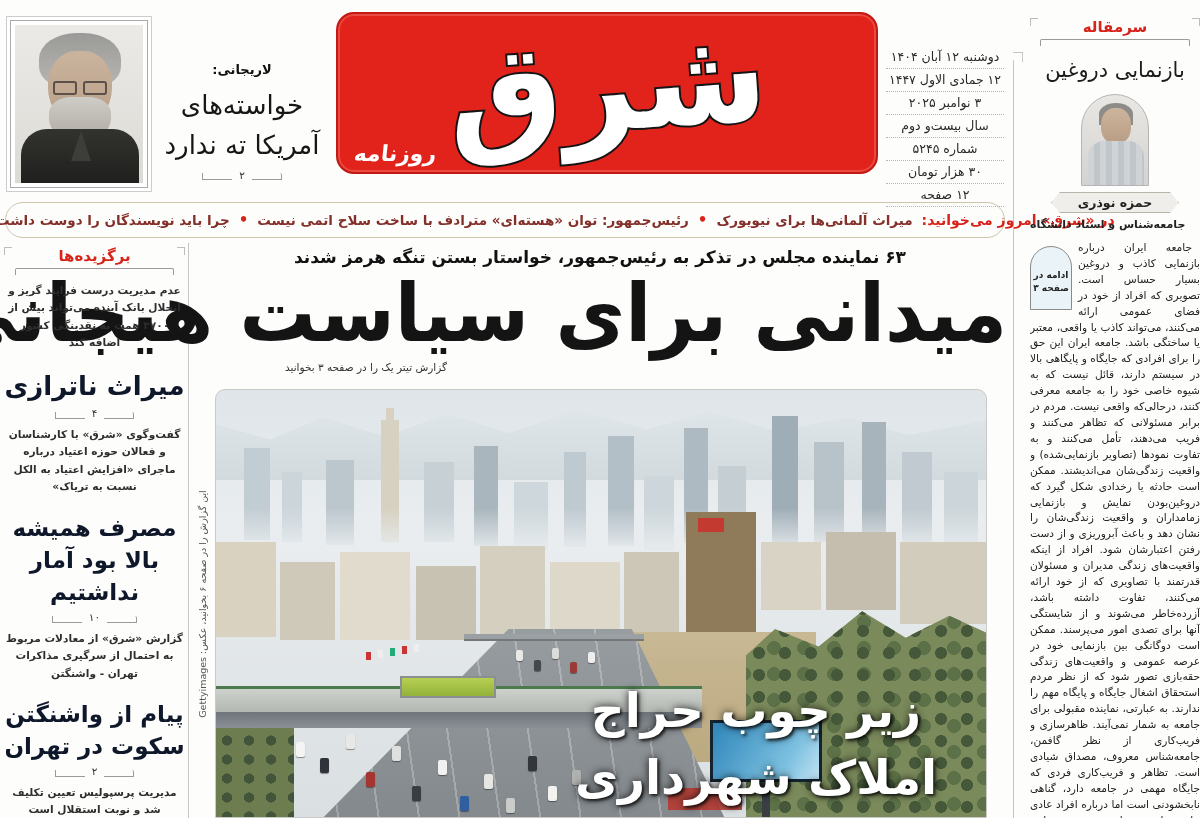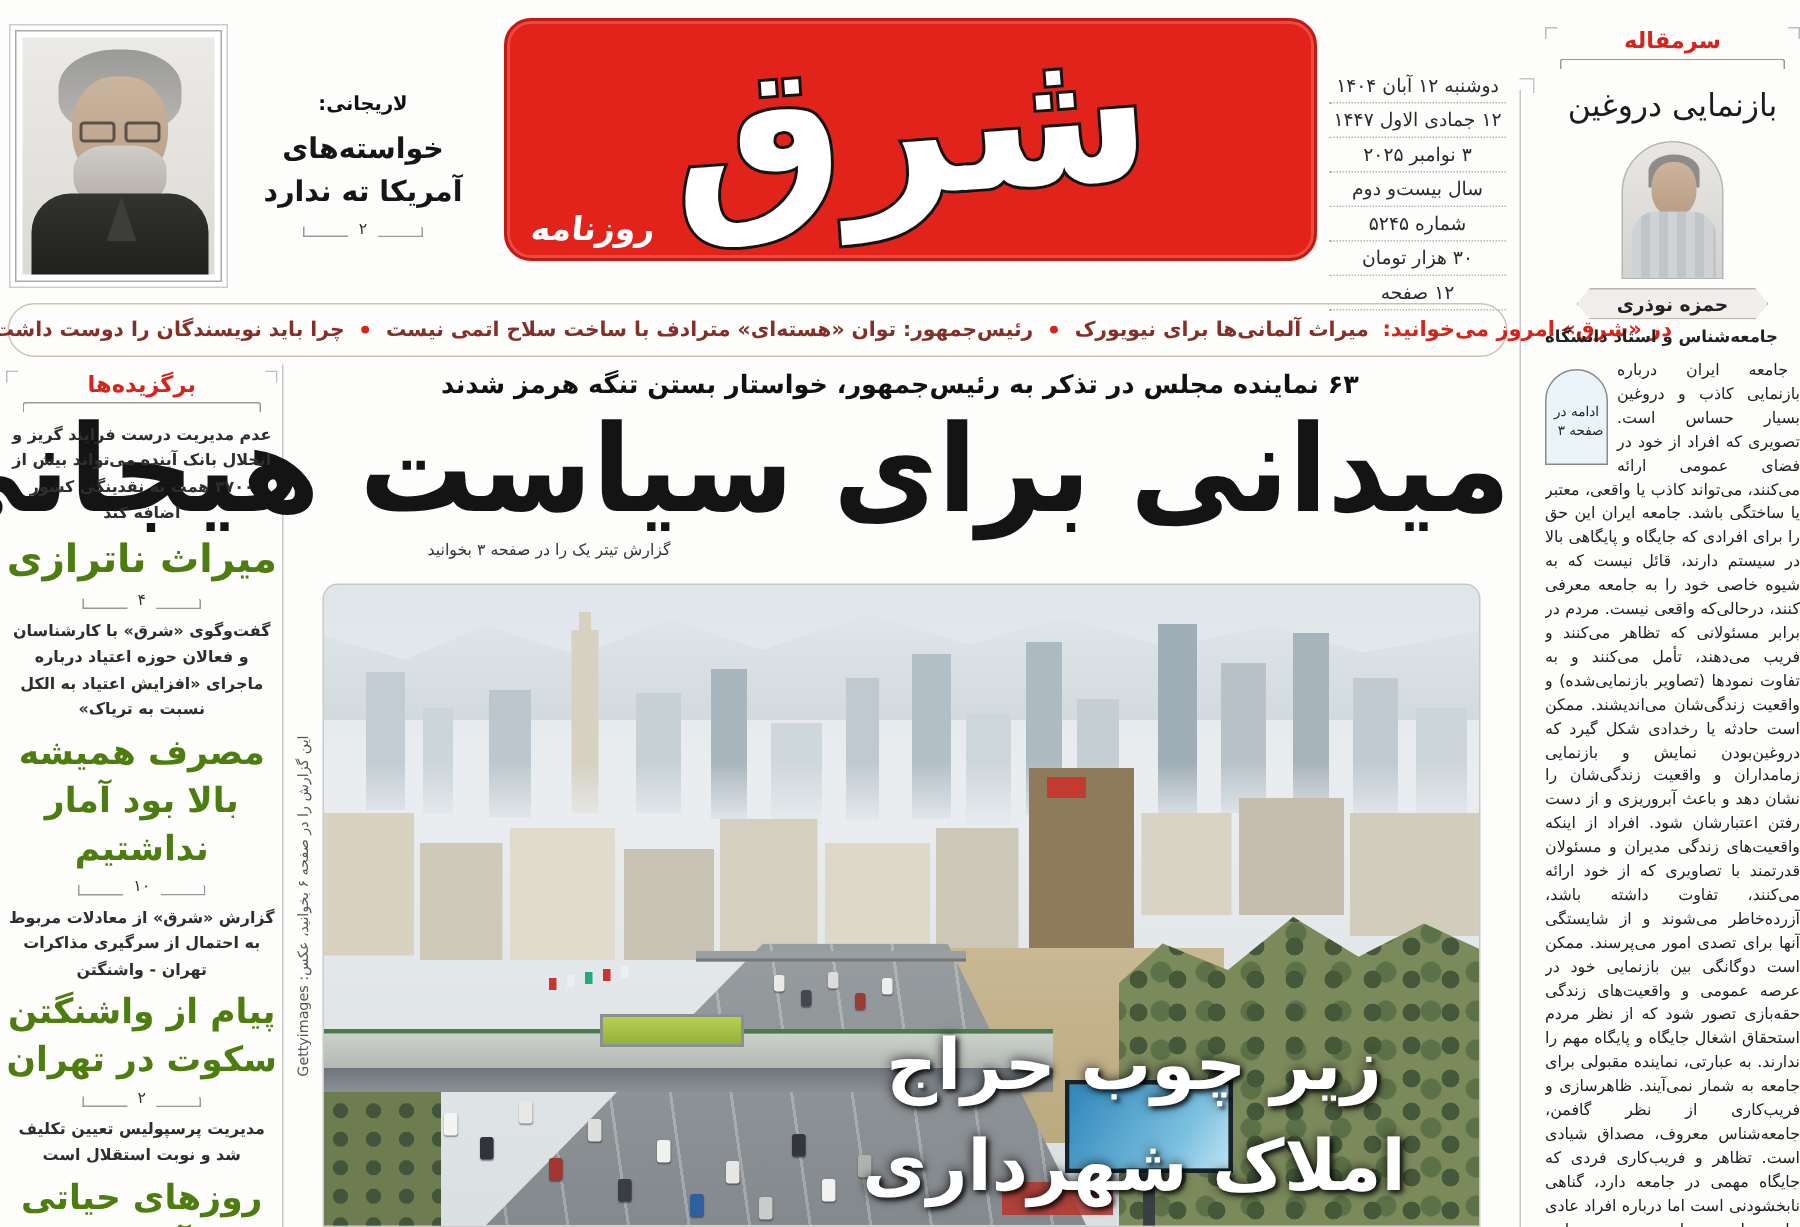--- a/index.html
+++ b/index.html
@@ -27,21 +27,21 @@
   .lp-glass { position:absolute; left:38px; top:56px; width:24px; height:14px; border:2px solid #5c5148; border-radius:3px; }
   .lp-glass2 { left:68px; }
   .lp-beard { position:absolute; left:34px; top:72px; width:62px; height:44px; border-radius:40% 40% 55% 55%;
               background:linear-gradient(#cfcdc8,#aFA9a1); }
   .lp-suit { position:absolute; left:6px; top:104px; width:118px; height:62px; border-radius:26px 26px 0 0;
              background:linear-gradient(#32322f,#1d1d1b); }
   .lp-shirt { position:absolute; left:56px; top:106px; width:20px; height:30px; background:#3d3d3a;
               clip-path:polygon(50% 0,100% 100%,0 100%); }
   #topleft-text { position:absolute; left:150px; top:48px; width:168px; text-align:center; }
   .tl-kicker { font-size:13px; font-weight:bold; color:#111; margin-bottom:8px; }
-  .tl-title { font-size:19px; font-weight:bold; color:#161616; line-height:1.55; }
+  .tl-title { font-size:26px; font-weight:normal; color:#161616; line-height:1.55; }
 
   
   #masthead { position:absolute; left:336px; top:12px; width:542px; height:162px;
               background:#e2231b; border-radius:18px; border:2px solid #c21912;
               box-shadow:inset 0 0 0 2px #ea4a42; }
   #logo-word { position:absolute; left:0; right:0; top:-8px; text-align:center;
                font-size:128px; font-weight:bold; color:#fff; line-height:160px;
                transform:rotate(-4deg); -webkit-text-stroke:4px #141414;
                paint-order:stroke fill; letter-spacing:-4px; }
   #logo-sub { position:absolute; left:16px; bottom:6px; font-size:22px; font-weight:bold;
@@ -132,21 +132,21 @@
   
   .sec-head { text-align:center; color:#d8231b; font-size:15px; font-weight:bold; letter-spacing:1px; }
   .sec-orn { width:88%; height:7px; margin:3px auto 0;
              border-top:1px solid #9a9a9a; border-left:1px solid #9a9a9a; border-right:1px solid #9a9a9a;
              border-radius:2px 2px 0 0; }
 
   
   #sidebar { position:absolute; left:4px; top:247px; width:181px; height:571px; overflow:hidden; }
   .sb-item { margin-top:7px; text-align:center; }
   .sb-intro { font-size:10.6px; font-weight:bold; color:#2e2e2e; line-height:1.65; }
-  .sb-title { font-size:23px; font-weight:bold; color:#4d7c0f; line-height:1.4; margin-top:3px;
+  .sb-title { font-size:23px; font-weight:bold; color:#0f172a; line-height:1.4; margin-top:16px;
               letter-spacing:-0.5px; }
   .sb-title.xl { font-size:26px; }
 
   
   #editorial { position:absolute; left:1030px; top:18px; width:170px; height:800px; overflow:hidden; }
   #ed-title { text-align:center; font-size:21px; color:#1c1c1c; margin-top:12px; font-weight:500; }
   #ed-photo { width:68px; height:92px; margin:12px auto 0; border:1px solid #b5b5b5;
               border-radius:34px 34px 0 0; position:relative; overflow:hidden;
               background:linear-gradient(#e8e7e4,#d4d3cf); }
   .ep-hair { position:absolute; left:17px; top:8px; width:34px; height:22px; border-radius:50% 50% 0 0;
@@ -159,21 +159,21 @@
                font-size:12.5px; font-weight:bold; color:#222;
                clip-path:polygon(7% 0,93% 0,100% 50%,93% 100%,7% 100%,0 50%);
                box-shadow:inset 0 0 0 1px #b9b4aa; }
   #ed-role { text-align:left; font-size:11px; font-weight:bold; color:#222; margin-top:5px; }
   #ed-body { margin-top:9px; font-size:10.6px; line-height:15.9px; color:#222;
              text-align:justify; text-align-last:right; }
   #ed-body::first-letter { margin-right:8px; }
   #ed-cont { float:left; width:42px; height:64px; margin:6px 6px 0 0; border:1px solid #8a8a8a;
              border-radius:21px 21px 0 0; background:#eaf3f7; font-size:9px; color:#222;
              display:flex; align-items:center; justify-content:center; text-align:center;
-             line-height:1.5; padding:10px 2px 2px; }
+             line-height:1.5; padding:10px 2px 2px;font-weight:bold; }
 
   
   .corner { position:absolute; width:8px; height:8px; border-color:#bdbdbd; border-style:solid; border-width:0; }
   .c-tl { border-top-width:1px; border-left-width:1px; }
   .c-tr { border-top-width:1px; border-right-width:1px; }
 </style>
 </head>
 <body>
 
 <div id="canvas">

